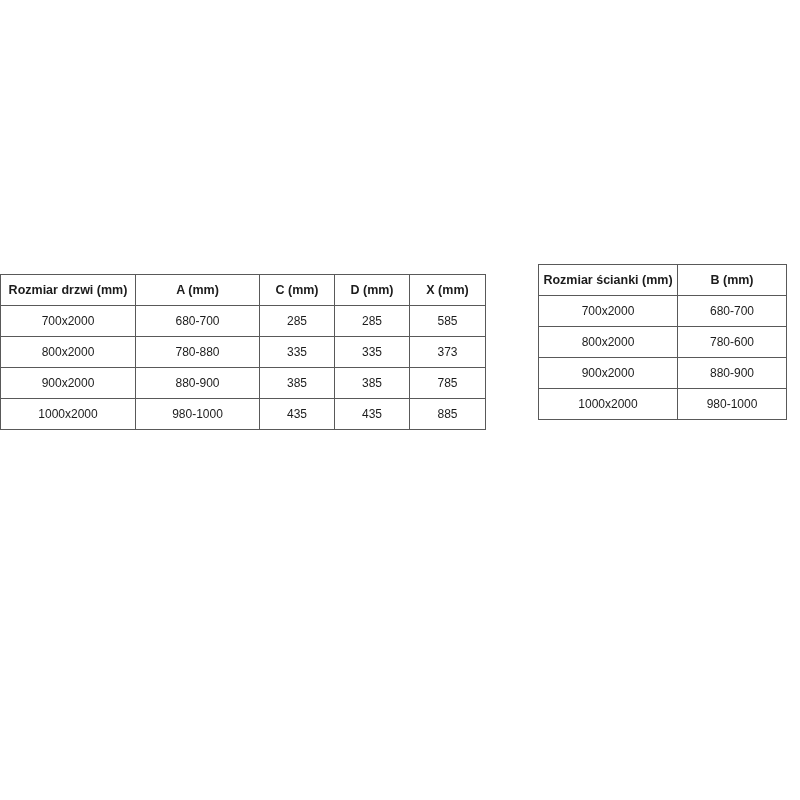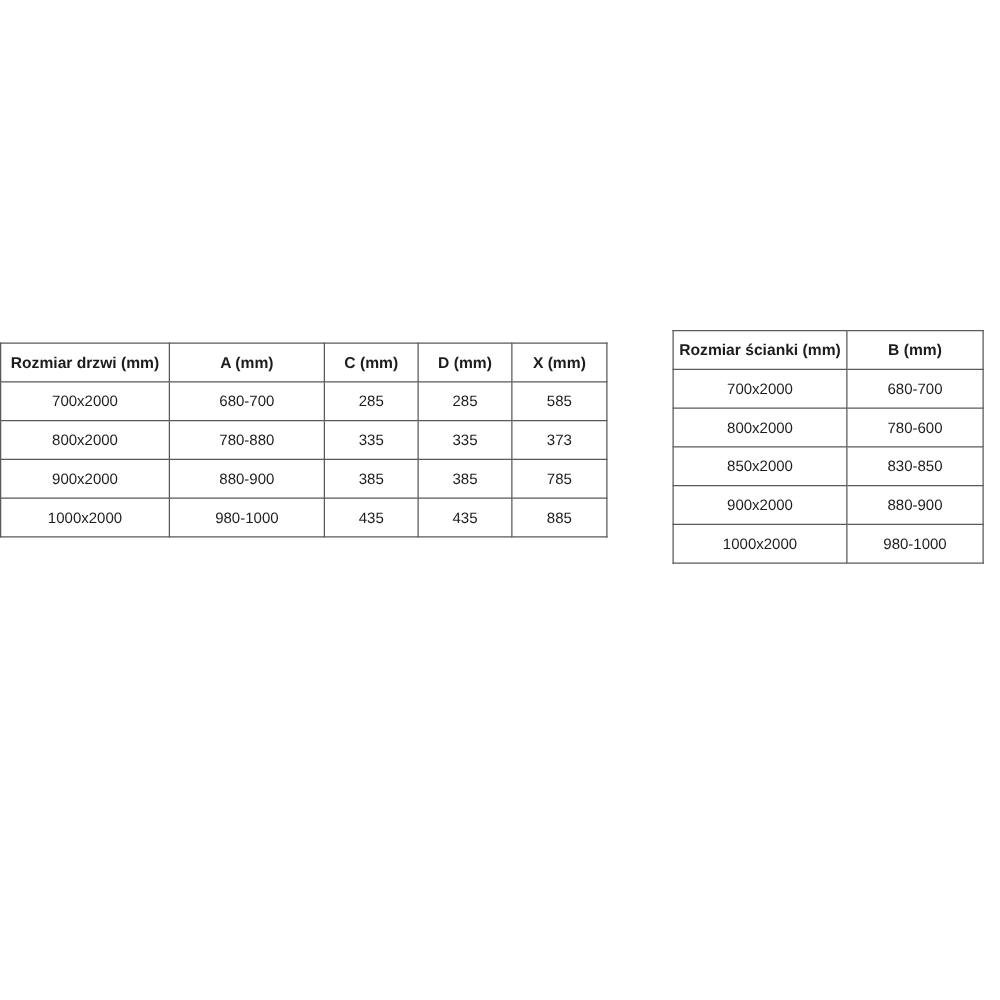--- a/index.html
+++ b/index.html
@@ -129,24 +129,20 @@
       <tbody>
         <tr>
           <td>700x2000</td>
           <td>680-700</td>
         </tr>
         <tr>
           <td>800x2000</td>
           <td>780-600</td>
         </tr>
         <tr>
-          <td>850x2000</td>
-          <td>830-850</td>
-        </tr>
-        <tr>
           <td>900x2000</td>
           <td>880-900</td>
         </tr>
         <tr>
           <td>1000x2000</td>
           <td>980-1000</td>
         </tr>
       </tbody>
     </table>
 

